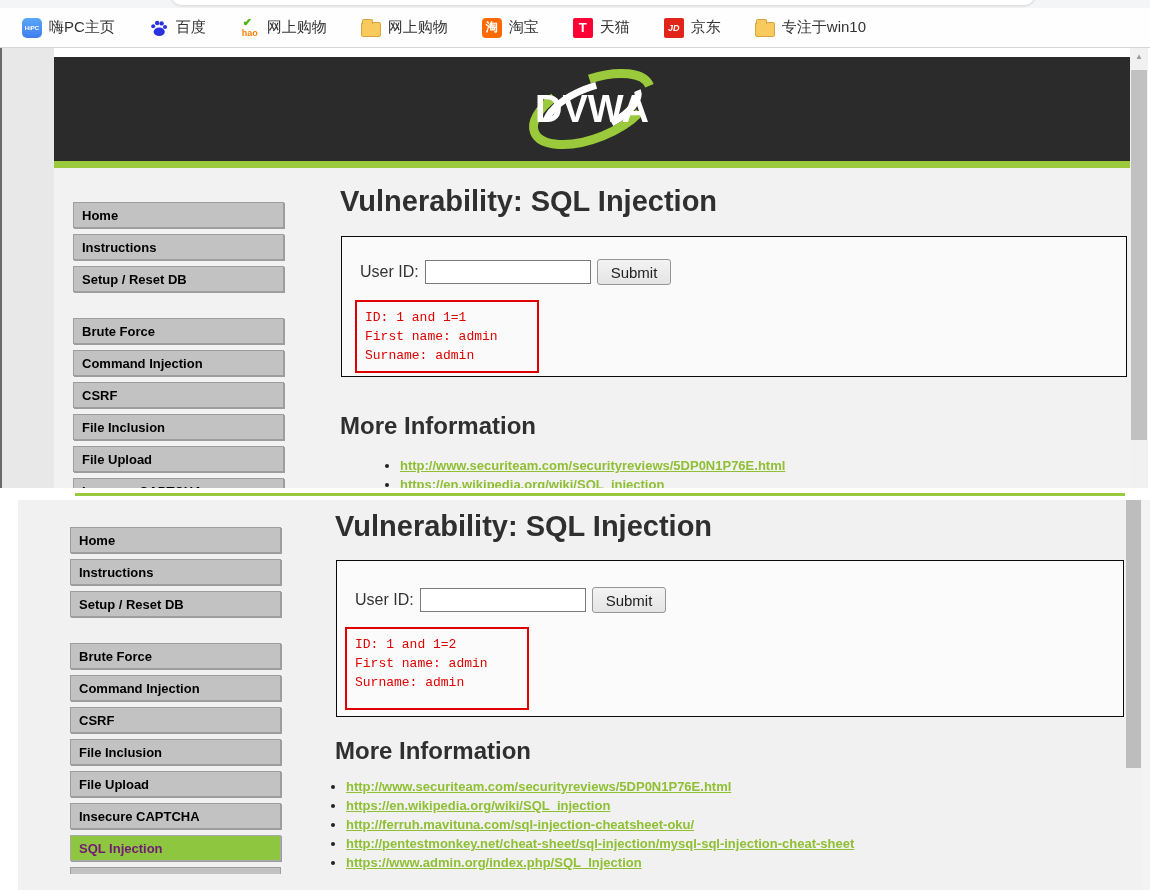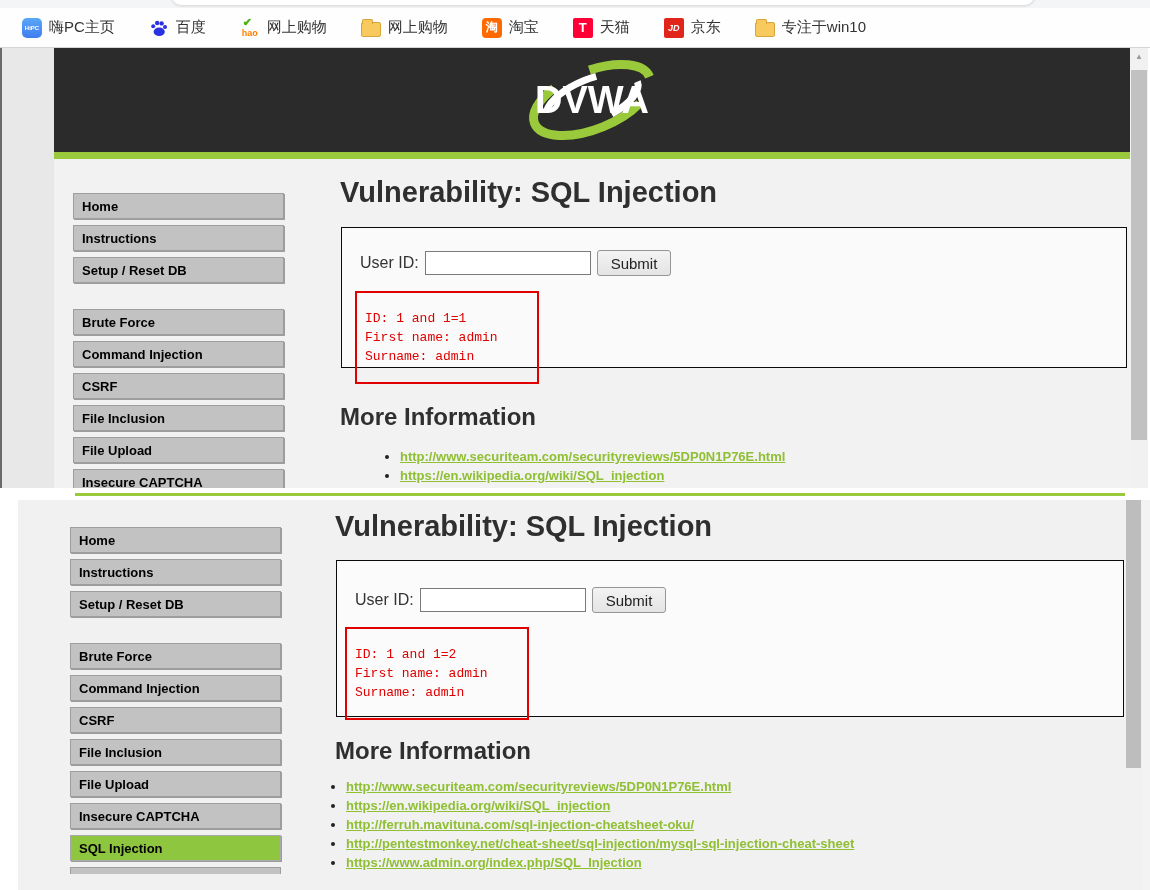--- a/index.html
+++ b/index.html
@@ -22,41 +22,41 @@
   .ic-folder::before { content:""; position:absolute; top:-4px; left:0; width:9px; height:4px; background:#f8c95c;
                        border:1px solid #d9a43b; border-bottom:none; border-radius:2px 2px 0 0; }
   .ic-hao { position:relative; color:#ff7e00; font-weight:bold; font-size:9px; align-items:flex-end; }
   .ic-hao .chk { position:absolute; top:-2px; left:3px; color:#49b20f; font-size:11px; }
 
   
   .pane { position:absolute; left:0; width:1150px; overflow:hidden; }
   .menu-btn { width:211px; height:26px; line-height:25px; background:#c2c2c2; border:1px solid #9e9e9e;
               box-shadow:1px 1px 0 rgba(110,110,110,.65); font-size:13px; font-weight:bold; color:#000;
               padding-left:8px; margin-bottom:6px; cursor:pointer; overflow:hidden; white-space:nowrap; }
-  .menu-btn.active { background:#8fc640; color:#000000; border-color:#a9a9a9; }
+  .menu-btn.active { background:#8fc640; color:#701a75; border-color:#a9a9a9; }
   .menu-gap { height:20px; }
   .vuln-title { font-size:29px; font-weight:bold; color:#2f2f2f; letter-spacing:0; }
   .vuln-box { background:#fafafa; border:1px solid #0a0a0a; }
   .form-row { display:flex; align-items:center; gap:6px; margin:22px 0 0 18px; }
   .uid-label { font-size:16px; color:#333; }
   .uid-input { width:166px; height:24px; border:1px solid #7a7a7a; background:#fff; font-size:14px; padding:0 4px; }
   .submit-btn { height:26px; padding:0 13px; font-size:15px; color:#222; background:linear-gradient(180deg,#f3f3f3,#e4e4e4);
                 border:1px solid #969696; border-radius:3px; cursor:pointer; font-family:"Liberation Sans", sans-serif; }
-  .result-box { width:184px; border:2px solid #e00000; color:#e00000; padding:16px 8px;
+  .result-box { width:184px; border:2px solid #e00000; color:#e00000; padding:6px 8px;
                 font-family:"Liberation Mono","DejaVu Sans Mono",monospace; font-size:13px; line-height:19px; }
   .more-h2 { font-size:24px; font-weight:bold; color:#2f2f2f; }
   ul.links { list-style:disc; padding-left:40px; }
   ul.links li { font-size:13px; line-height:19px; margin-bottom:0; color:#222; }
   ul.links a { color:#8fbf33; font-weight:bold; text-decoration:underline; cursor:pointer; }
 
   
   .pane1 { top:48px; height:440px; background:#fff; }
   .win-edge { position:absolute; left:0; top:0; width:2px; height:440px; background:#6a6a6a; }
   .gutter1 { position:absolute; left:2px; top:0; width:52px; height:440px; background:#e8e8e8; }
-  .page1 { position:absolute; left:54px; top:0; width:1076px; height:440px; background:#f2f2f2; }
+  .page1 { position:absolute; left:54px; top:9px; width:1076px; height:440px; background:#f2f2f2; }
   .header1 { position:absolute; left:0; top:0; width:1076px; height:104px; background:#2b2b2b;
              display:flex; align-items:center; justify-content:center; }
   .stripe1 { position:absolute; left:0; top:104px; width:1076px; height:7px; background:#9aca3b; }
   .sidebar1 { position:absolute; left:19px; top:145px; width:211px; }
   .h1-1 { position:absolute; left:286px; top:128px; }
   .box1 { position:absolute; left:287px; top:179px; width:786px; height:141px; }
   .result1 { margin:15px 0 0 13px; }
   .h2-1 { position:absolute; left:286px; top:355px; }
   .links1 { position:absolute; left:306px; top:399px; }
   .scrollbar1 { position:absolute; left:1130px; top:0; width:18px; height:440px; background:#f1f1f1; }

